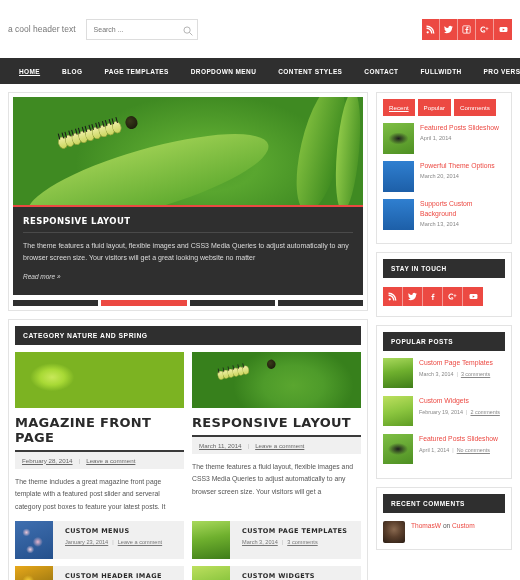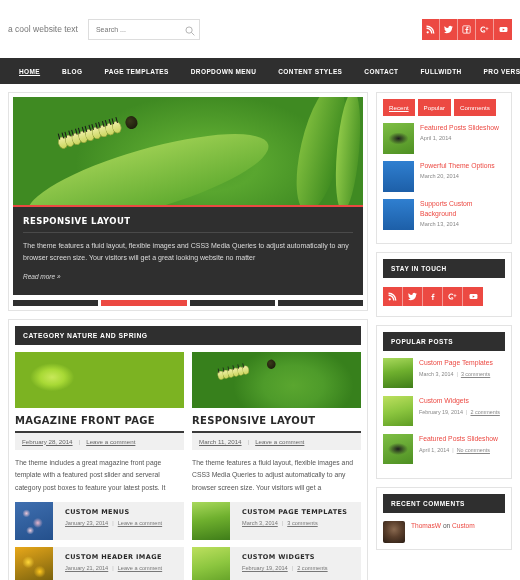--- a/index.html
+++ b/index.html
@@ -134,21 +134,21 @@
       radial-gradient(ellipse 20px 13px at 72% 55%, #c3e655 0%, #9dd432 60%, #6aa61c 100%),
       linear-gradient(160deg, #5e9b22 0%, #3a6d14 60%, #24500c 100%);
   }
   .img-cater {
     background:
       radial-gradient(ellipse 60px 40px at 60% 60%, #5aa62f 0%, #4e9b2a 50%, #37801c 100%),
       linear-gradient(100deg, #78bd42 0%, #4f9c2b 50%, #2e7a1a 100%);
     position: relative; overflow: hidden;
   }
   .post-title {
-    font-size: 10px; font-weight: bold; color: #2a2a2a; letter-spacing: .3px;
+    font-size: 13px; font-weight: bold; color: #2a2a2a; letter-spacing: .3px;
     margin-top: 7px; padding-bottom: 5px; border-bottom: 2px solid #3a3a3a;
     text-transform: uppercase; font-family: "DejaVu Sans", sans-serif;
   }
   .post-meta {
     background: #f0f0f0; padding: 5px 7px; font-size: 6.2px; color: #666;
     display: flex; gap: 6px; align-items: center;
   }
   .post-meta a { color: #666; text-decoration: underline; cursor: pointer; }
   .meta-sep { color: #bbb; }
   .post-excerpt {
@@ -228,21 +228,21 @@
     background: radial-gradient(circle at 50% 38%, #8a6a50 0%, #5a3f2c 45%, #2a1d14 100%); }
   .comment-text { font-size: 6.6px; line-height: 1.5; color: #ec4942; }
   .comment-on { color: #555; }
 </style>
 </head>
 <body>
 
 <div class="page">
 
   <div class="header">
-    <div class="header-desc">a cool website text</div>
+    <div class="header-desc">a cool header text</div>
     <div class="search-wrap">
       <input class="search-input" placeholder="Search ..." style="">
       <span class="search-icon">
         <svg viewBox="0 0 16 16">
             <circle cx="6.5" cy="6.5" r="5" fill="none" stroke="#aaa" stroke-width="1.4"></circle>
             <line x1="10.2" y1="10.2" x2="15" y2="15" stroke="#aaa" stroke-width="1.4"></line>
           </svg>
       </span>
     </div>
     <div class="social-bar">

